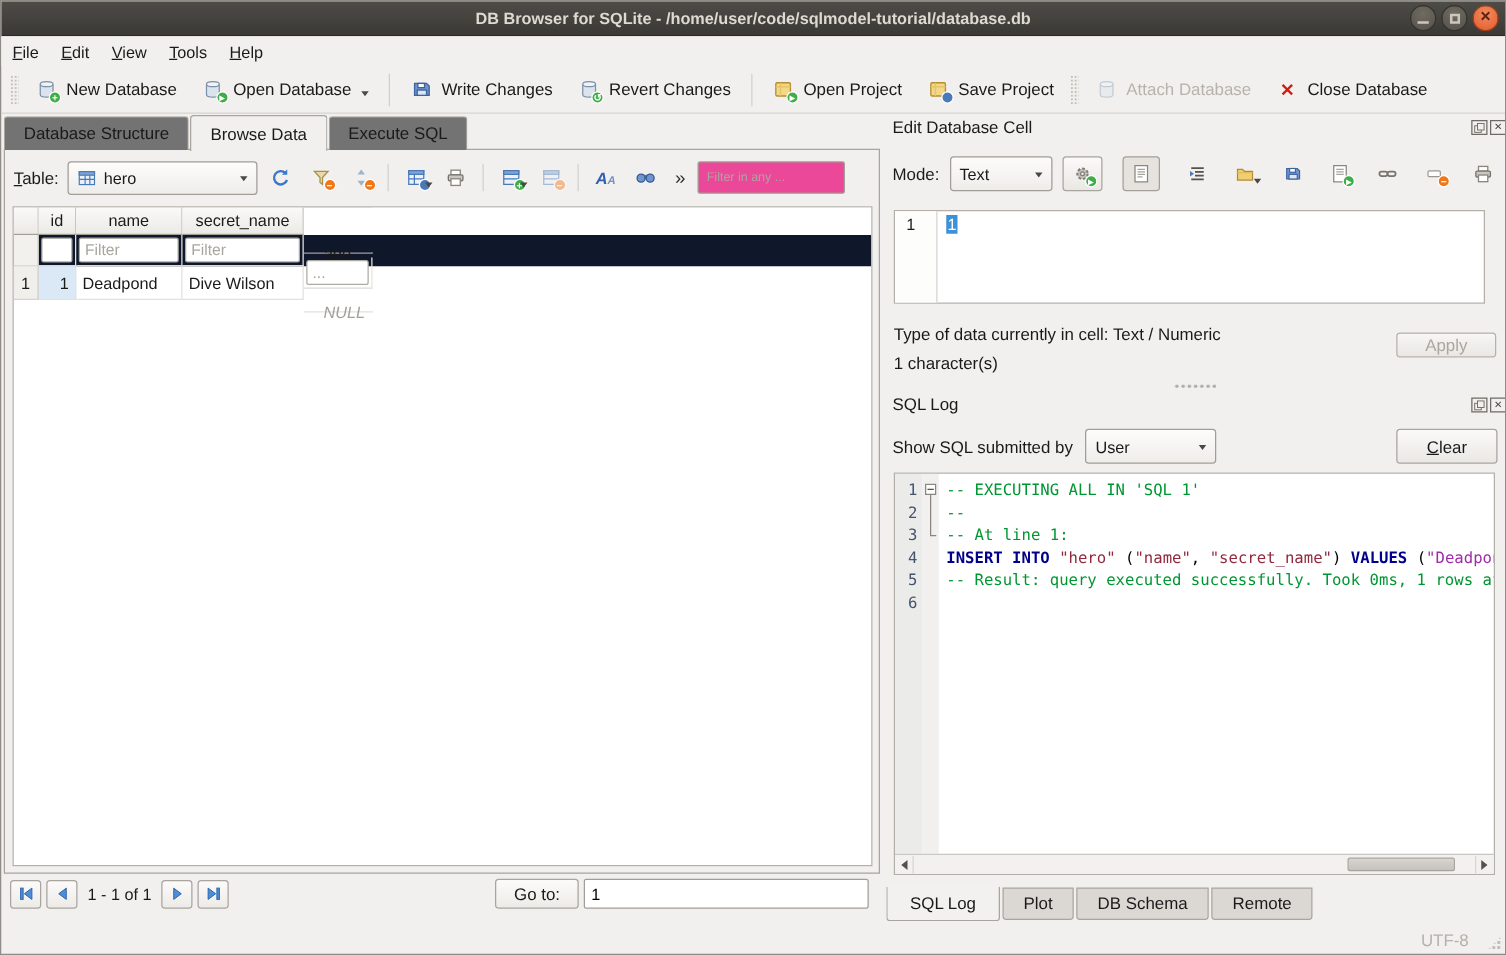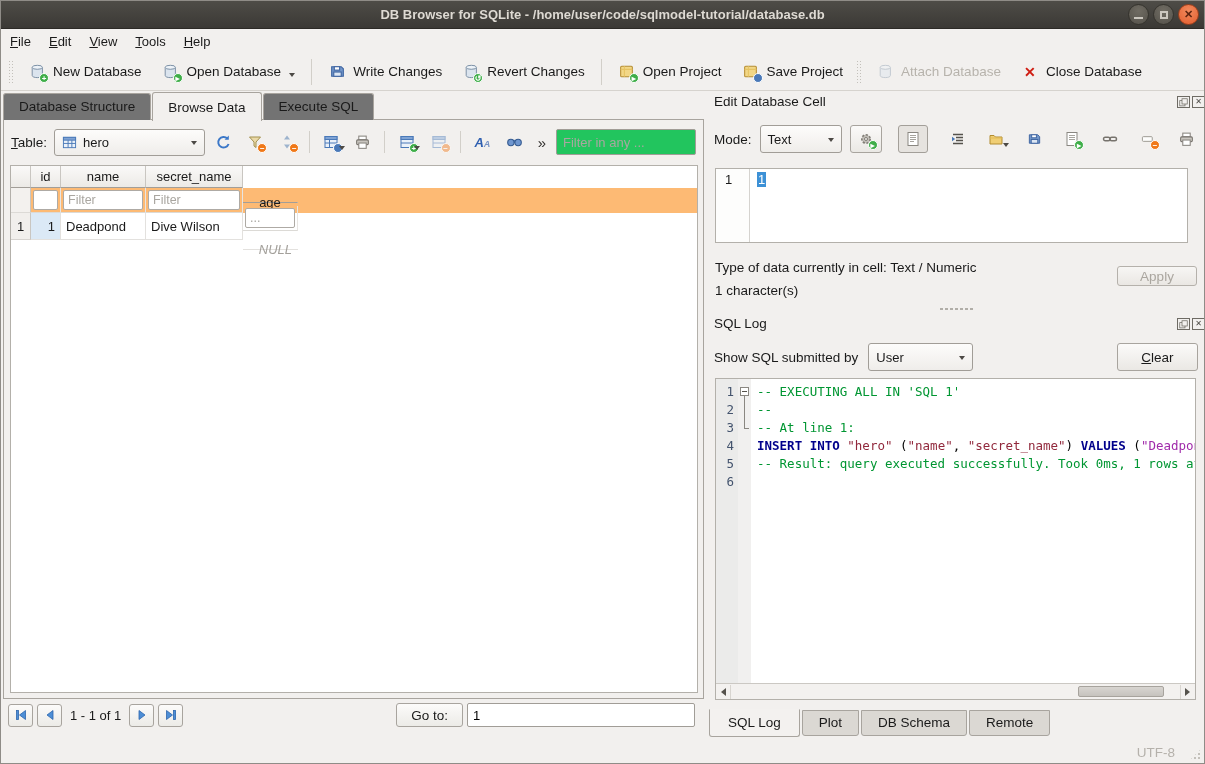--- a/index.html
+++ b/index.html
@@ -57,35 +57,35 @@
   .lbl { font-size:13.5px; margin-right:2px; }
   .select { height:27px; background:linear-gradient(#fdfcfb,#efedea); border:1px solid #a19d97;
     border-radius:3px; display:flex; align-items:center; padding:0 7px; gap:6px; }
   .table-select { width:152px; }
   .select .grow { flex:1; }
   .da { width:0; height:0; border:3.5px solid transparent; border-top:4.5px solid #4c4945; margin-top:4px; }
   .ibtn { position:relative; width:27px; height:26px; display:flex; align-items:center; justify-content:center; border-radius:3px; }
   .ibtn.disabled { opacity:.45; }
   .csep { width:1px; height:22px; background:#d2cfc9; margin:0 3px; }
   .ovf { font-size:15px; color:#33312e; margin:0 5px; }
-  .filter-any { width:140px; height:26px; border:1px solid #a19d97; border-radius:2px; padding:0 6px;
-    font-size:13px; font-family:inherit; background:#22c55e; }
+  .filter-any { width:118px; height:26px; border:1px solid #a19d97; border-radius:2px; padding:0 6px;
+    font-size:10px; font-family:inherit; background:#ec4899; }
   input::placeholder { color:#a9a6a0; }
   .font-ico b { color:#2f5fb0; font-size:13px; font-style:italic; }
   .font-ico i { color:#7591c4; font-size:9px; font-weight:bold; }
 
   
   .grid { position:absolute; left:6px; top:45px; width:688px; height:528px;
     background:#fff; border:1px solid #b3b0aa; overflow:hidden; }
   .hrow { display:flex; height:22px; }
   .hc { background:linear-gradient(#faf9f8,#eceae6); border-right:1px solid #c9c6c1;
     border-bottom:1px solid #a29e98; display:flex; align-items:center; justify-content:center; font-size:13px; }
   .hfill { flex:1; background:#fff; }
   .c0 { width:20px; } .c1 { width:30px; } .c2 { width:85px; } .c3 { width:97px; } .c4 { width:55px;margin-top:36px; }
-  .frow { display:flex; height:25px; background:#fdba74; align-items:center; }
+  .frow { display:flex; height:25px; background:#0f172a; align-items:center; }
   .frow .rh { width:20px; height:100%; background:#f3f1ee; border-right:1px solid #c9c6c1; border-bottom:1px solid #dcdad6; }
   .fcell { height:100%; border-bottom:1px solid #dcdad6; border-right:1px solid #e7e5e2; display:flex; align-items:center; }
   .fcell input { width:calc(100% - 4px); height:20px; margin:0 2px; border:1px solid #aeaaa4;
     border-radius:2px; padding:0 4px; font-size:12.5px; font-family:inherit; }
   .drow { display:flex; height:27px; }
   .dc { border-right:1px solid #e3e1de; border-bottom:1px solid #e3e1de; display:flex; align-items:center; font-size:13px; padding:0 5px; }
   .drow .rh { width:20px; background:#f1efec; border-right:1px solid #c9c6c1; border-bottom:1px solid #d6d3cf;
     display:flex; align-items:center; justify-content:center; font-size:13px; }
   .dc.selcell { background:#dbe9f6; justify-content:flex-end; }
   .dc.nullv { color:#a3a09b; font-style:italic; justify-content:flex-end; }

